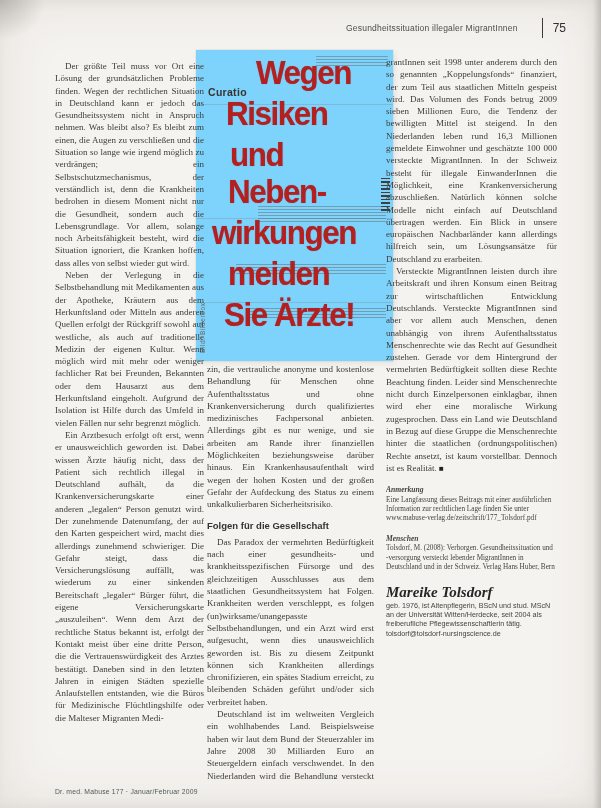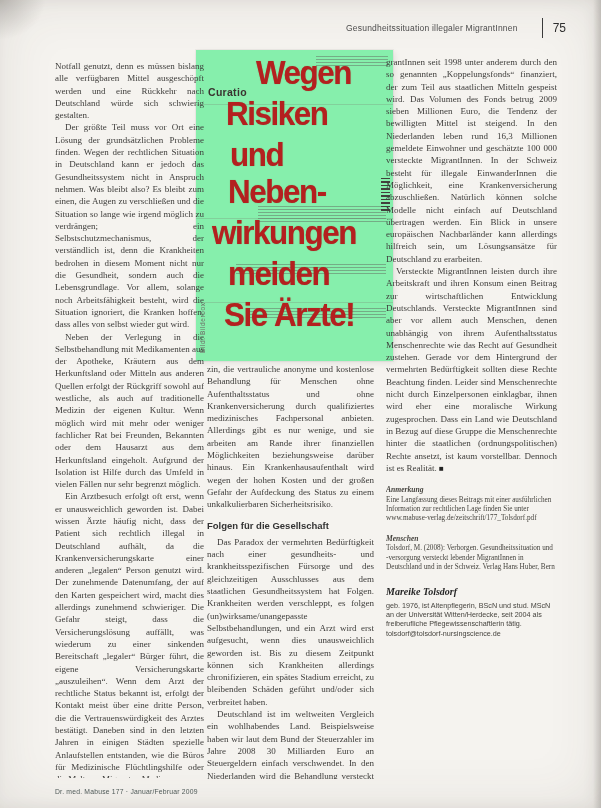--- a/index.html
+++ b/index.html
@@ -14,39 +14,39 @@
   .col{position:absolute;font-family:"Liberation Serif","DejaVu Serif",serif;font-size:9px;line-height:12.3px;
        color:#3d3c3a;text-align:justify;overflow:hidden;}
   .col p{margin:0;}
   .col p.ind{text-indent:10px;}
   .col-left{left:55px;top:60px;width:149px;height:718px;}
   .col-mid{left:207px;top:363px;width:167px;height:416px;}
   .col-right{left:386px;top:56px;width:171px;height:724px;}
   .subhead{font-family:"Liberation Sans",sans-serif;font-weight:bold;font-size:9.5px;color:#333;
            margin:9px 0 4px 0;text-align:left;}
   
-  .graphic{position:absolute;left:196px;top:50px;width:197px;height:311px;background:#86efac;overflow:hidden;
+  .graphic{position:absolute;left:196px;top:50px;width:197px;height:311px;background:#7dd3fc;overflow:hidden;
            box-shadow:0 0 0 1px rgba(0,0,0,.04), 2px 2px 6px rgba(0,0,0,.08);}
   .gline{position:relative;font-family:"Liberation Sans",sans-serif;font-weight:800;font-size:33px;line-height:41px;
          letter-spacing:-1.5px;transform:scaleX(.95);transform-origin:left;white-space:nowrap;
          text-shadow:0 0 1px rgba(120,10,10,.4);}
   .brand{position:absolute;left:12px;top:36px;font-family:"Liberation Sans",sans-serif;font-weight:bold;
          font-size:10.5px;color:#3a3330;letter-spacing:.3px;}
   .fp{position:absolute;background:repeating-linear-gradient(to bottom,rgba(95,92,88,.45) 0 1px,transparent 1px 3px);}
   .crease{position:absolute;left:0;width:100%;height:1px;background:rgba(120,115,105,.25);}
   .credit{position:absolute;left:3px;bottom:8px;height:130px;writing-mode:vertical-rl;transform:rotate(180deg);
           font-family:"Liberation Sans",sans-serif;font-size:6.5px;letter-spacing:.6px;color:#6f6b66;}
   .barcode{position:absolute;right:3px;top:128px;width:9px;height:34px;
            background:repeating-linear-gradient(to bottom,#42403c 0 1.5px,transparent 1.5px 3.5px);}
   
   .small-sec{font-family:Liberation Serif, serif;font-size:7.2px;line-height:9.4px;color:#46443f;
              text-align:left;margin-top:10px;}
   .small-title{font-weight:bold;font-style:italic;font-size:7.6px;margin-bottom:1px;}
   .author{margin-top:14px;}
-  .author-name{font-family:"Liberation Serif",serif;font-weight:bold;font-style:italic;font-size:10px;
+  .author-name{font-family:"Liberation Serif",serif;font-weight:bold;font-style:italic;font-size:15px;
                color:#262626;margin-bottom:2px;}
   .author-bio{font-family:"Liberation Sans",sans-serif;font-size:7.2px;line-height:9.4px;color:#46443f;text-align:left;}
   .endmark{font-size:8px;color:#222;}
   
   .ftr{position:absolute;left:55px;top:788px;font-family:"Liberation Sans",sans-serif;font-size:6.8px;
        color:#4f5a58;letter-spacing:.2px;}
   
   .smudge-tl{position:absolute;left:0;top:0;width:46px;height:40px;
              background:radial-gradient(ellipse at 0 0,rgba(60,55,50,.25),transparent 70%);}
   .smudge-r{position:absolute;right:0;top:0;width:8px;height:808px;
@@ -80,21 +80,20 @@
       <div class="gline" style="margin-left:30px;">und</div>
       <div class="gline" style="margin-left:28px;margin-top:-4px;">Neben-</div>
       <div class="gline" style="margin-left:12px;">wirkungen</div>
       <div class="gline" style="margin-left:28px;">meiden</div>
       <div class="gline" style="margin-left:24px;">Sie Ärzte!</div>
     </div>
     <span class="credit">Bild: Bilderbox</span>
   </div>
 
   <div class="col col-left">
-    <p>Notfall genutzt, denn es müssen bislang alle verfügbaren Mittel ausgeschöpft werden und eine Rückkehr nach Deutschland würde sich schwierig gestalten.</p>
     <p class="ind">Der größte Teil muss vor Ort eine Lösung der grundsätzlichen Probleme finden. Wegen der rechtlichen Situation in Deutschland kann er jedoch das Gesundheitssystem nicht in Anspruch nehmen. Was bleibt also? Es bleibt zum einen, die Augen zu verschließen und die Situation so lange wie irgend möglich zu verdrängen; ein Selbstschutzmechanismus, der verständlich ist, denn die Krankheiten bedrohen in diesem Moment nicht nur die Gesundheit, sondern auch die Lebensgrundlage. Vor allem, solange noch Arbeitsfähigkeit besteht, wird die Situation ignoriert, die Kranken hoffen, dass alles von selbst wieder gut wird.</p>
     <p class="ind">Neben der Verlegung in die Selbstbehandlung mit Medikamenten aus der Apotheke, Kräutern aus dem Herkunftsland oder Mitteln aus anderen Quellen erfolgt der Rückgriff sowohl auf westliche, als auch auf traditionelle Medizin der eigenen Kultur. Wenn möglich wird mit mehr oder weniger fachlicher Rat bei Freunden, Bekannten oder dem Hausarzt aus dem Herkunftsland eingeholt. Aufgrund der Isolation ist Hilfe durch das Umfeld in vielen Fällen nur sehr begrenzt möglich.</p>
     <p class="ind">Ein Arztbesuch erfolgt oft erst, wenn er unausweichlich geworden ist. Dabei wissen Ärzte häufig nicht, dass der Patient sich rechtlich illegal in Deutschland aufhält, da die Krankenversicherungskarte einer anderen „legalen“ Person genutzt wird. Der zunehmende Datenumfang, der auf den Karten gespeichert wird, macht dies allerdings zunehmend schwieriger. Die Gefahr steigt, dass die Versicherungslösung auffällt, was wiederum zu einer sinkenden Bereitschaft „legaler“ Bürger führt, die eigene Versicherungskarte „auszuleihen“. Wenn dem Arzt der rechtliche Status bekannt ist, erfolgt der Kontakt meist über eine dritte Person, die die Vertrauenswürdigkeit des Arztes bestätigt. Daneben sind in den letzten Jahren in einigen Städten spezielle Anlaufstellen entstanden, wie die Büros für Medizinische Flüchtlingshilfe oder die Malteser Migranten Medi-</p>
   </div>
 
   <div class="col col-mid">
     <p>zin, die vertrauliche anonyme und kostenlose Behandlung für Menschen ohne Aufenthaltsstatus und ohne Krankenversicherung durch qualifiziertes medizinisches Fachpersonal anbieten. Allerdings gibt es nur wenige, und sie arbeiten am Rande ihrer finanziellen Möglichkeiten beziehungsweise darüber hinaus. Ein Krankenhausaufenthalt wird wegen der hohen Kosten und der großen Gefahr der Aufdeckung des Status zu einem unkalkulierbaren Sicherheitsrisiko.</p>
     <div class="subhead">Folgen für die Gesellschaft</div>
     <p class="ind">Das Paradox der vermehrten Bedürftigkeit nach einer gesundheits- und krankheitsspezifischen Fürsorge und des gleichzeitigen Ausschlusses aus dem staatlichen Gesundheitssystem hat Folgen. Krankheiten werden verschleppt, es folgen (un)wirksame/unangepasste Selbstbehandlungen, und ein Arzt wird erst aufgesucht, wenn dies unausweichlich geworden ist. Bis zu diesem Zeitpunkt können sich Krankheiten allerdings chronifizieren, ein spätes Stadium erreicht, zu bleibenden Schäden geführt und/oder sich verbreitet haben.</p>
     <p class="ind">Deutschland ist im weltweiten Vergleich ein wohlhabendes Land. Beispielsweise haben wir laut dem Bund der Steuerzahler im Jahre 2008 30 Milliarden Euro an Steuergeldern einfach verschwendet. In den Niederlanden wird die Behandlung versteckt lebender Mi-</p>

